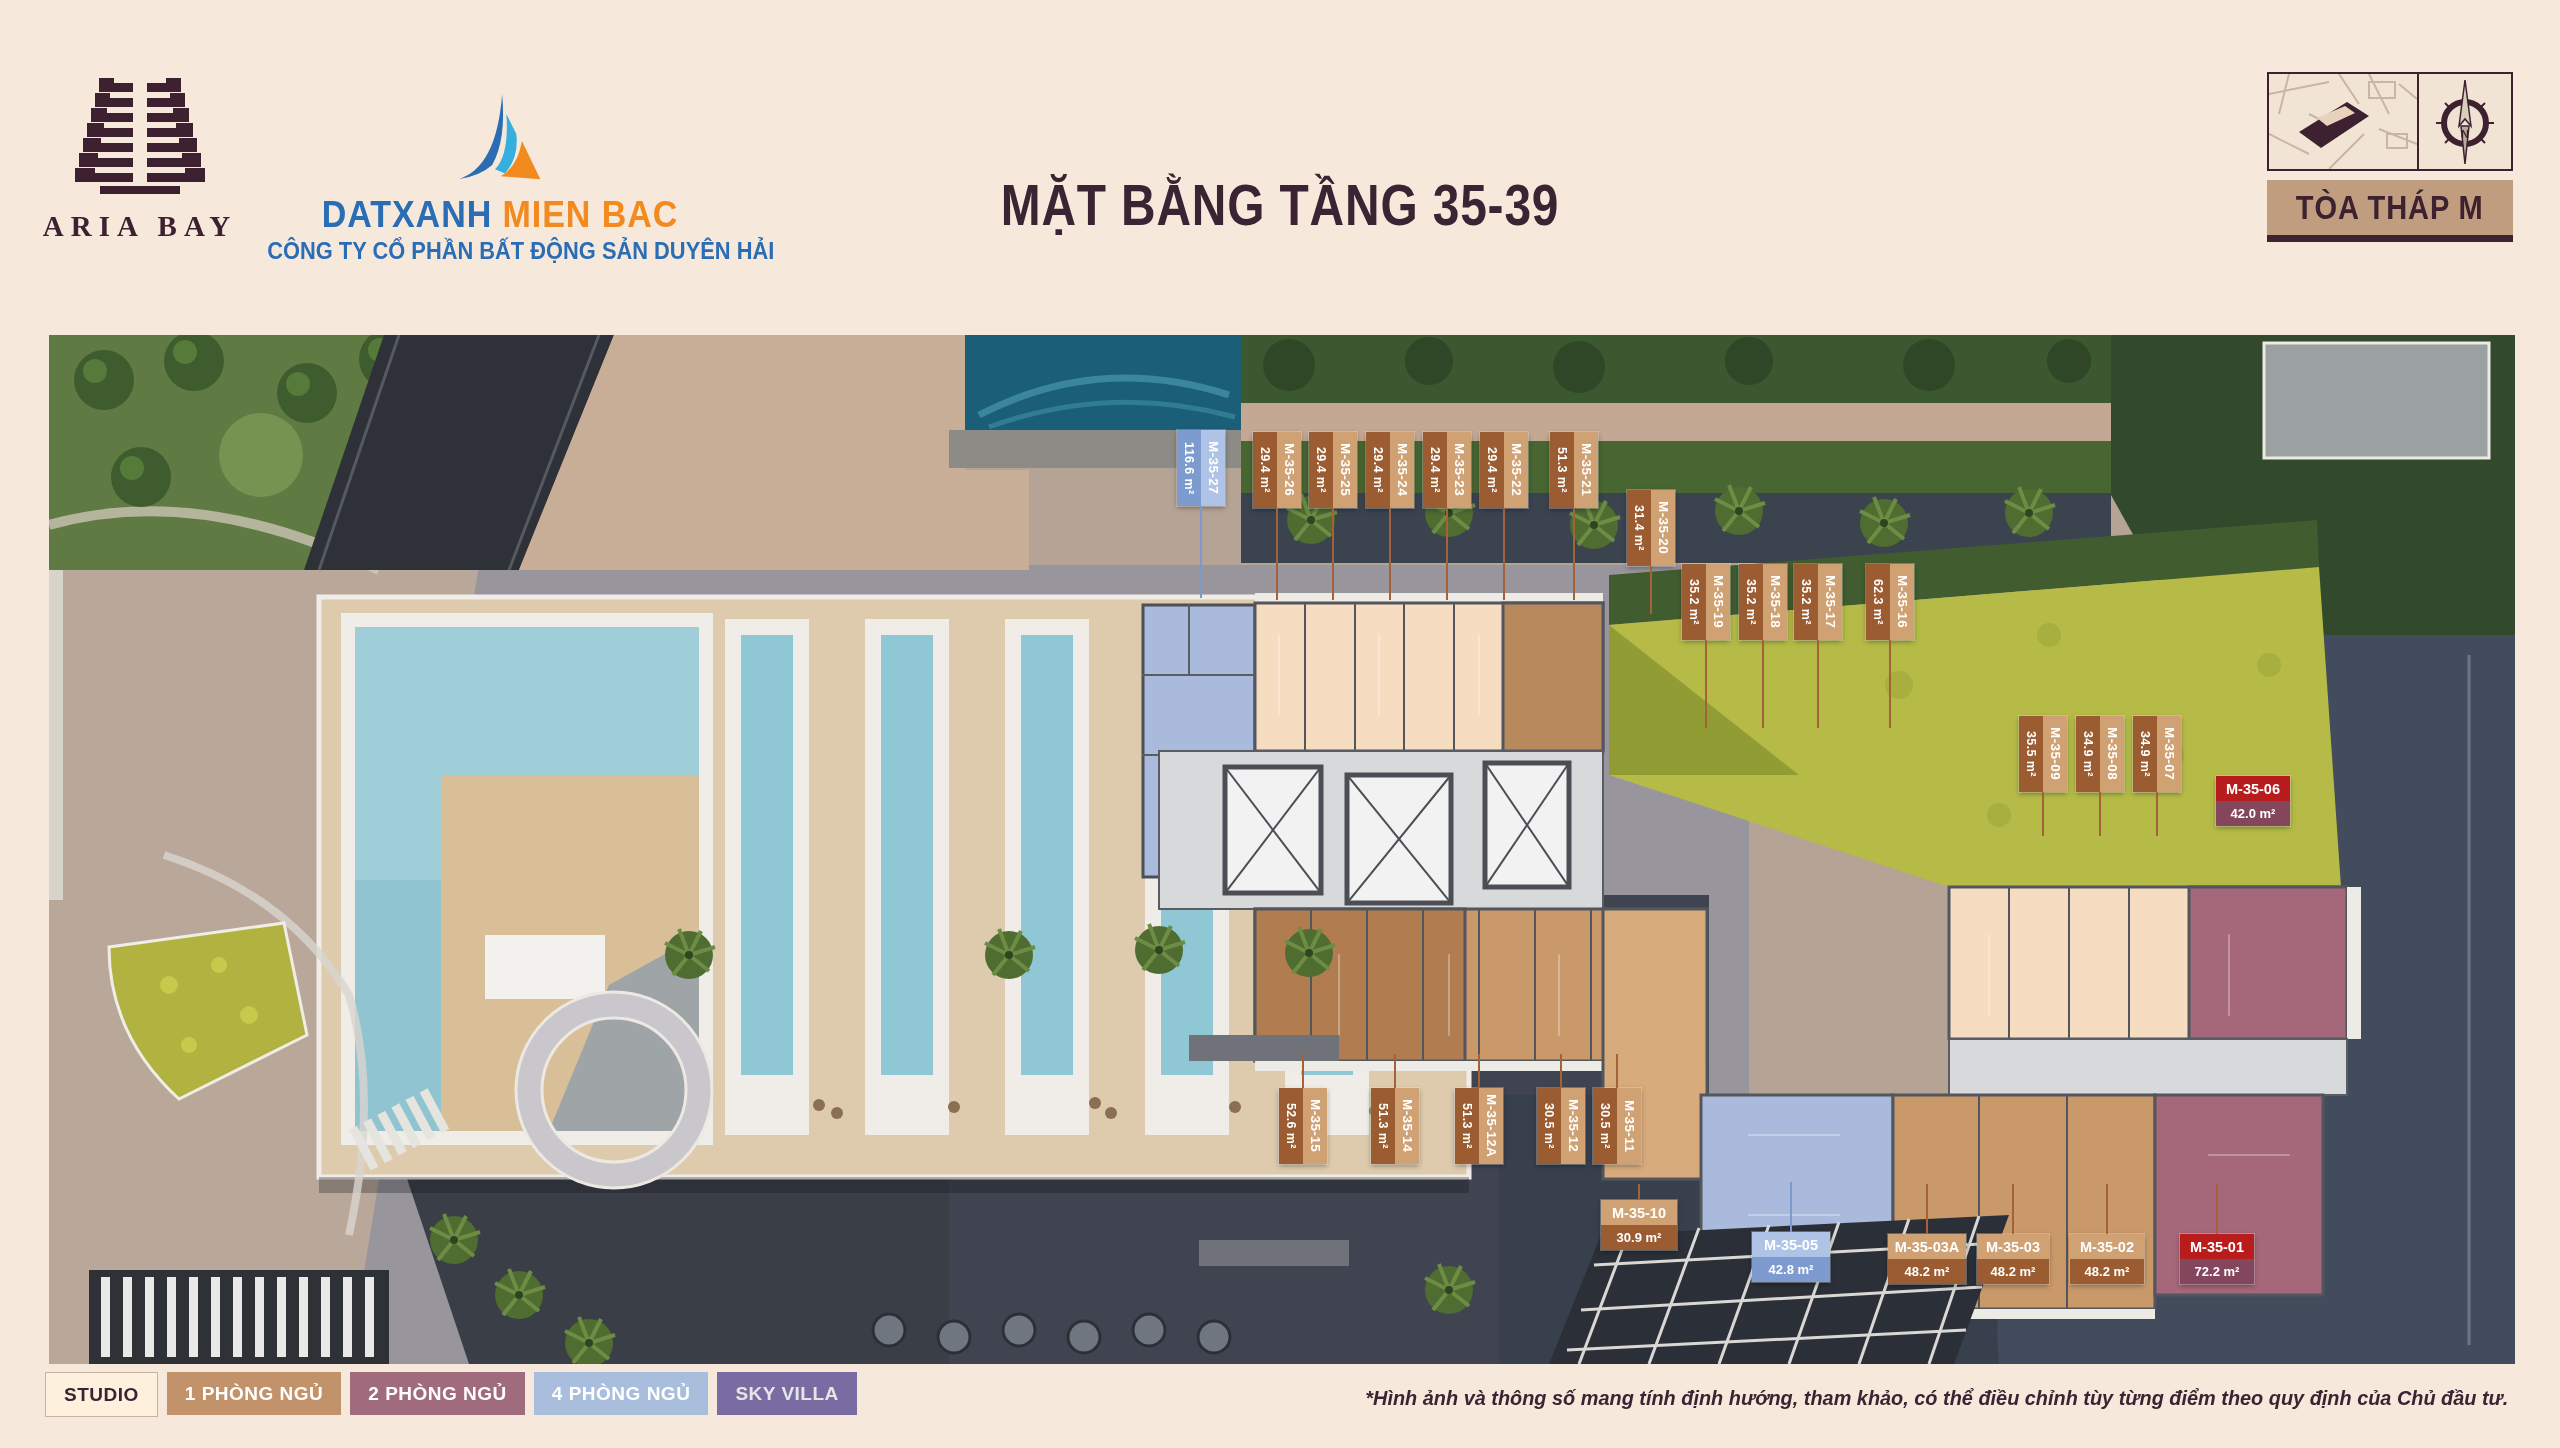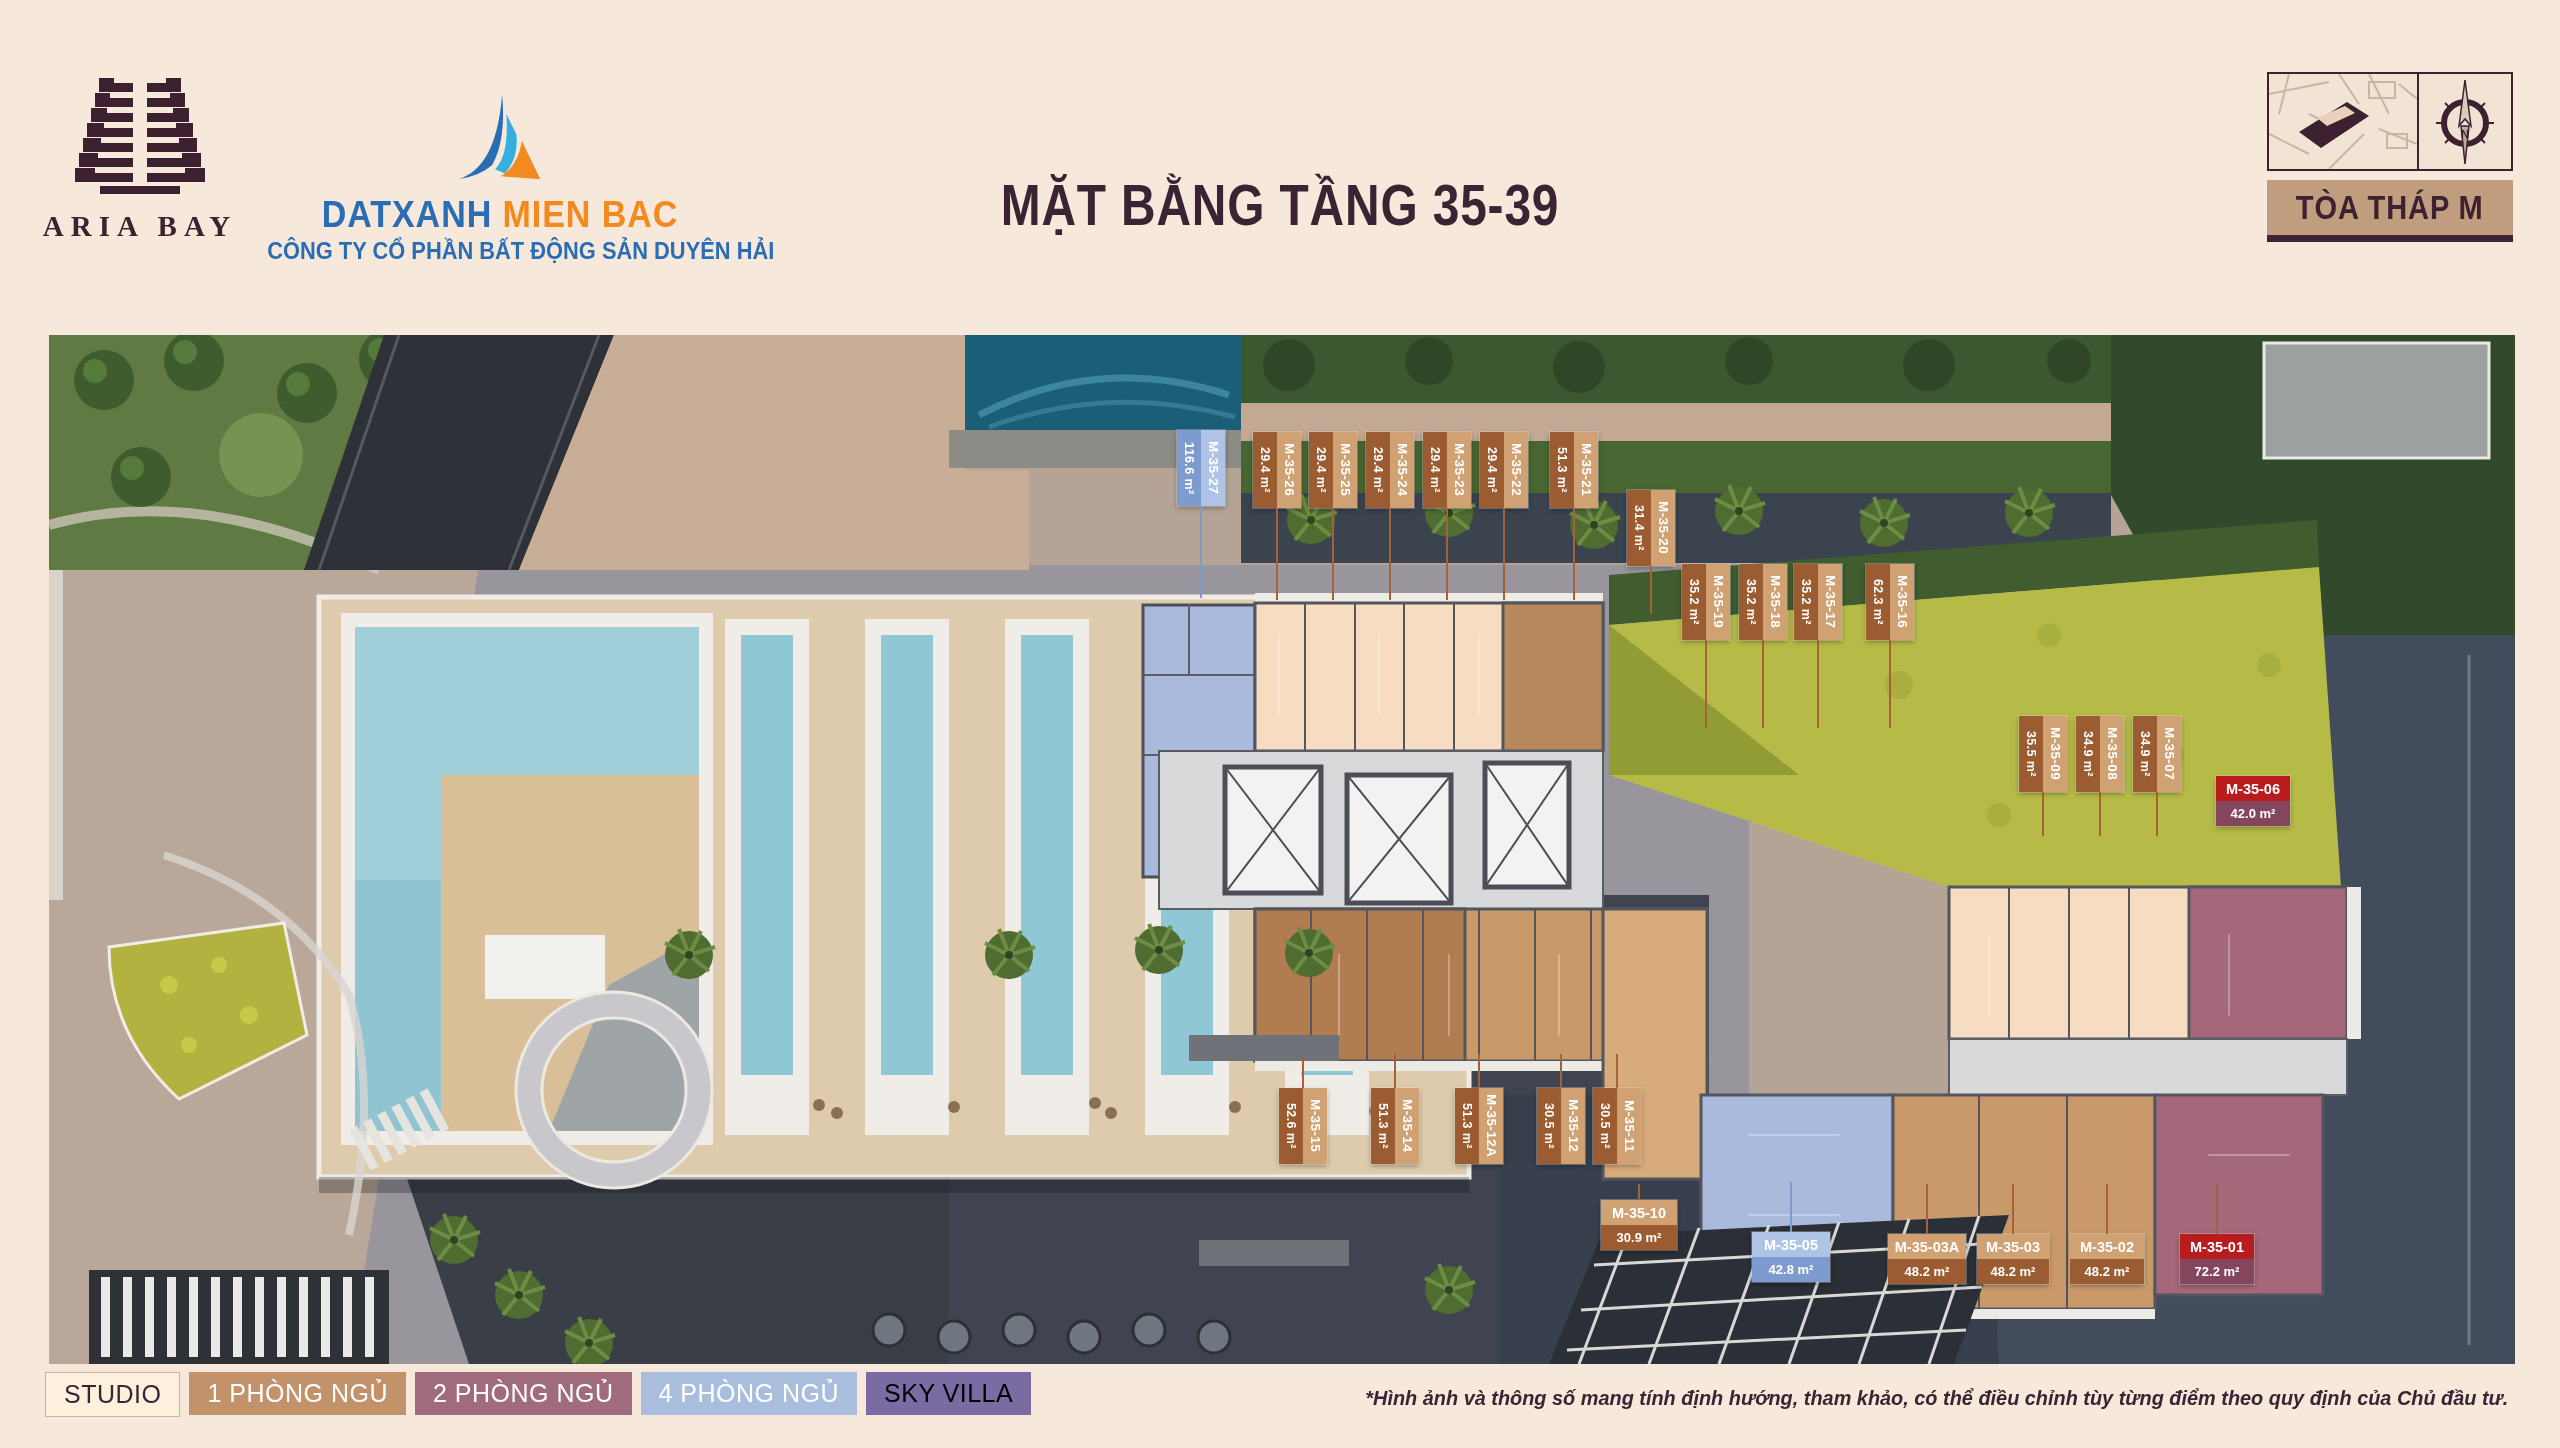--- a/index.html
+++ b/index.html
@@ -42,21 +42,21 @@
   .h .area{font-size:13px}
   .tan .area{background:#9c5c31}.tan .uid{background:#d0a173}
   .blue .area{background:#7e9bd0}.blue .uid{background:#afc3e6}
   .mauve .area{background:#83465c}.mauve .uid{background:#b91c1c}
   .leader{position:absolute;left:50%;width:2px;margin-left:-1px;background:#a4613a;z-index:-1}
   .blue .leader{background:#7d9ace}
   .ld .leader{top:100%}.lu .leader{bottom:100%}
   
   .legend{position:absolute;left:45px;top:1372px;display:flex;gap:9px}
   .legend .chip{height:43px;display:flex;align-items:center;justify-content:center;
-      padding:0 18px;font-size:25px;font-weight:400;letter-spacing:.5px;white-space:nowrap}
+      padding:0 18px;font-size:19px;font-weight:700;letter-spacing:.5px;white-space:nowrap}
   .chip.first{border:1px solid #c9b4a4}
   .disclaimer{position:absolute;right:52px;top:1386px;font-size:20.5px;font-style:italic;
       font-weight:700;color:#3a2433;transform:scaleX(.97);transform-origin:right;white-space:nowrap}
 </style>
 </head>
 <body>
 
 <div class="brand">
   <svg width="150" height="122" viewBox="0 0 150 122">
     <g fill="#3d2130">
@@ -546,15 +546,15 @@
     <span class="area">72.2 m²</span>
     <span class="uid">M-35-01</span>
     <i class="leader" style="height:50px"></i>
   </div>
 
 <div class="legend">
   <div class="chip first" style="background: rgb(253, 240, 221); color: rgb(58, 36, 51);">STUDIO</div>
   <div class="chip" style="background: rgb(194, 147, 106); color: rgb(255, 255, 255);">1 PHÒNG NGỦ</div>
   <div class="chip" style="background: rgb(160, 107, 124); color: rgb(255, 255, 255);">2 PHÒNG NGỦ</div>
   <div class="chip" style="background: rgb(169, 190, 221); color: rgb(255, 255, 255);">4 PHÒNG NGỦ</div>
-  <div class="chip" style="background: rgb(122, 107, 163); color: #000000;">SKY VILLA</div>
+  <div class="chip" style="background: rgb(122, 107, 163); color: #e5e5e5;">SKY VILLA</div>
 </div>
 <div class="disclaimer">*Hình ảnh và thông số mang tính định hướng, tham khảo, có thể điều chỉnh tùy từng điểm theo quy định của Chủ đầu tư.</div>
 
 </body></html>

